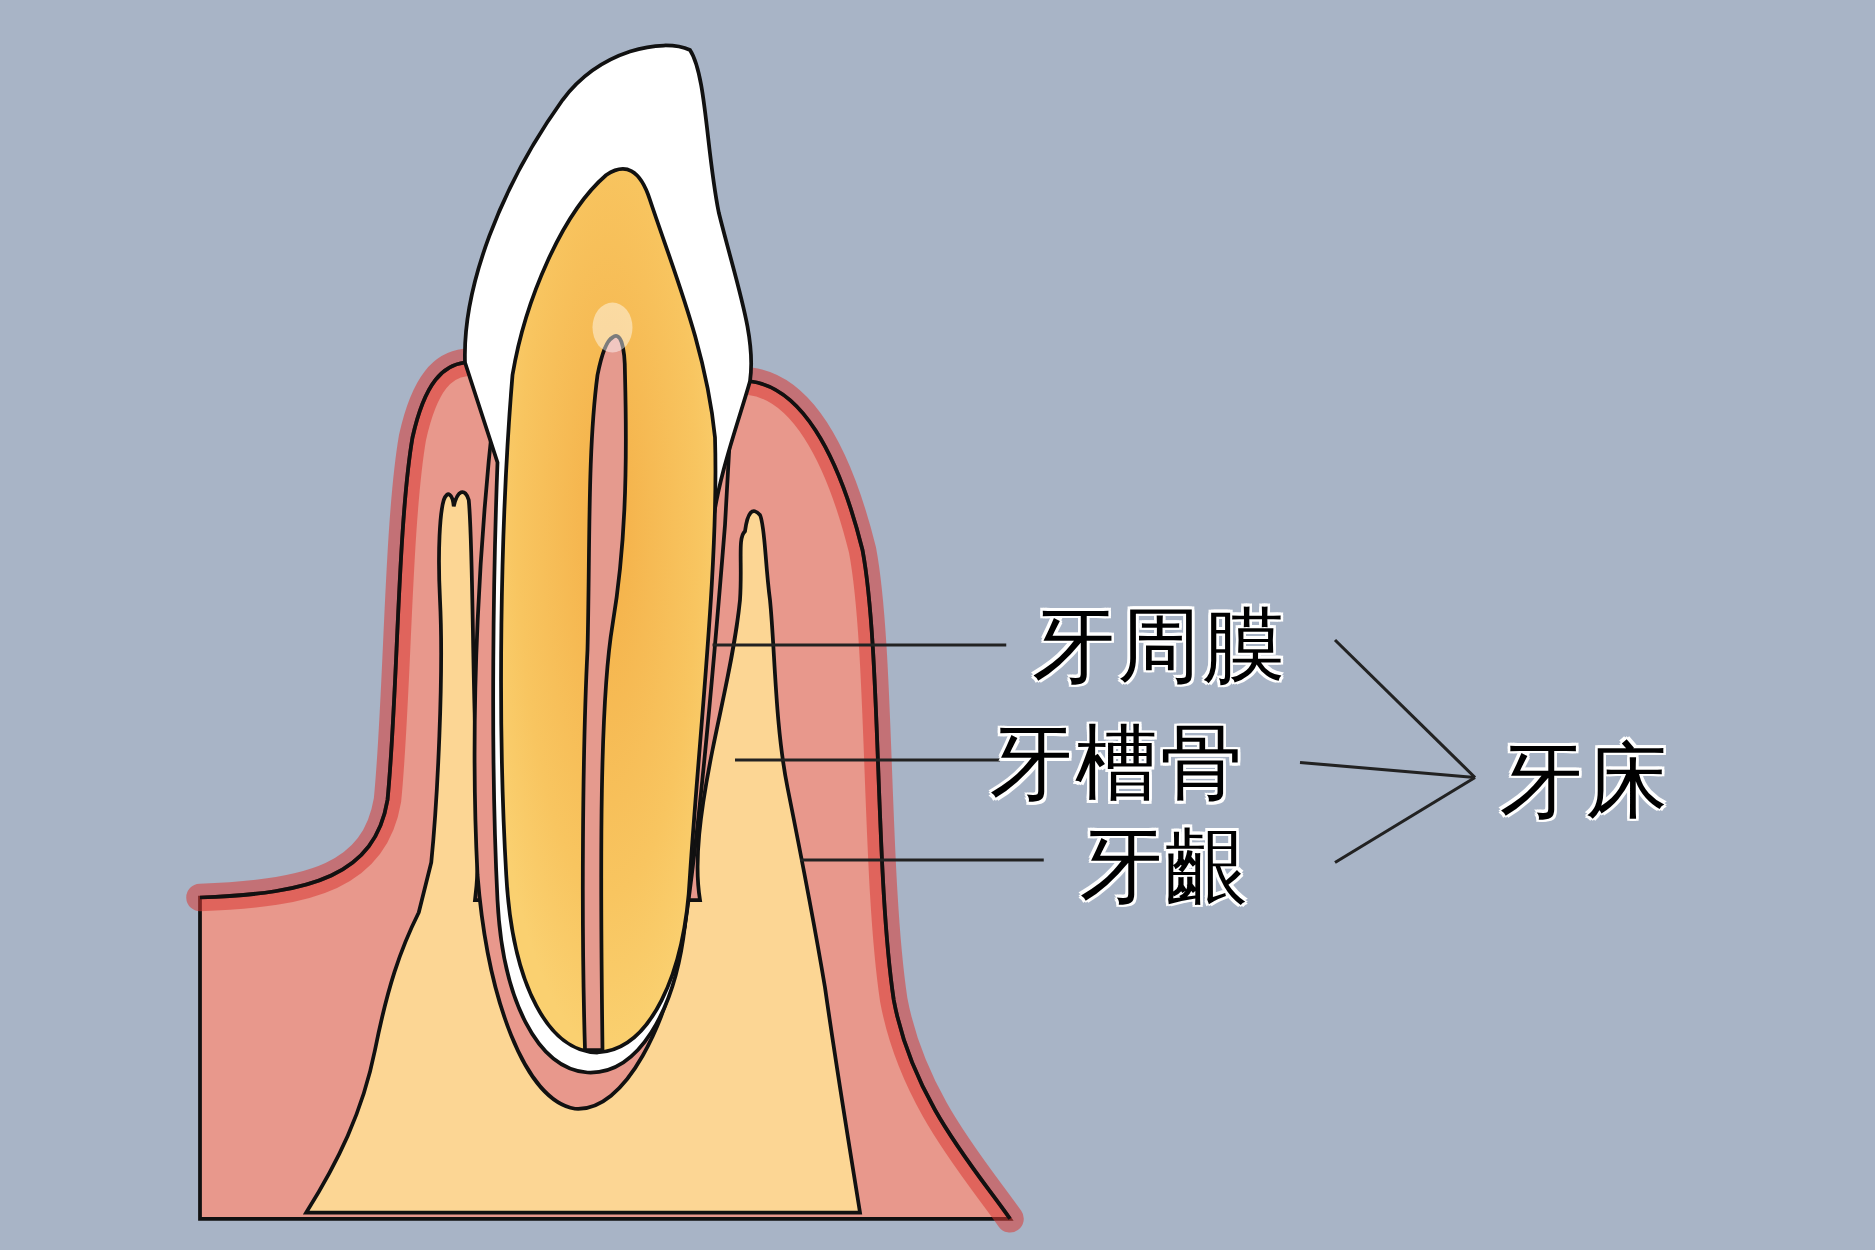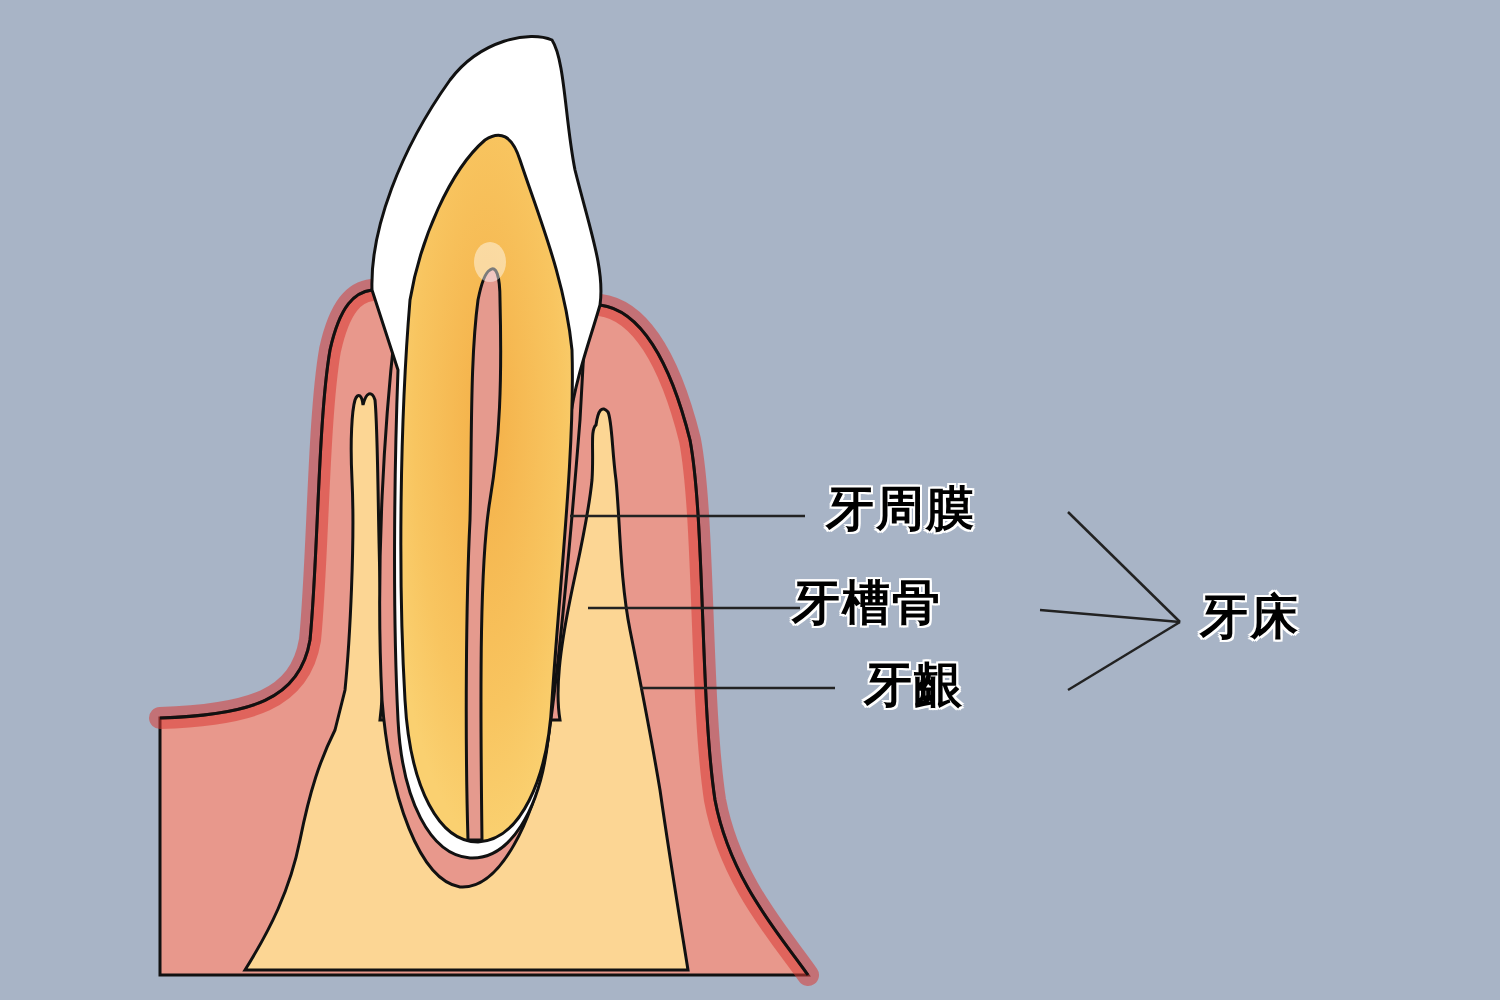--- a/index.html
+++ b/index.html
@@ -1,19 +1,19 @@
 <!DOCTYPE html>
 <html><head>
 <meta charset="utf-8">
 <style>
   html, body { margin:0; padding:0; }
   body { width:1500px; height:1000px; background:#A8B4C6; position:relative; overflow:hidden; font-family:"DejaVu Sans", sans-serif; }
   #diagram { position:absolute; left:0; top:0; width:1500px; height:1000px; }
   .label {
-    position:absolute; color:#000; font-size:48px; font-weight:bold; line-height:1;
+    position:absolute; color:#000; font-size:66px; font-weight:normal; line-height:1;
     letter-spacing:2px;
     text-shadow: -2px -2px 0 #fff, 2px -2px 0 #fff, -2px 2px 0 #fff, 2px 2px 0 #fff,
                  0 -2px 0 #fff, 0 2px 0 #fff, -2px 0 0 #fff, 2px 0 0 #fff;
   }
 </style>
 </head>
 <body>
 
 <svg id="diagram" viewBox="0 0 1500 1000" xmlns="http://www.w3.org/2000/svg">
   <defs>

